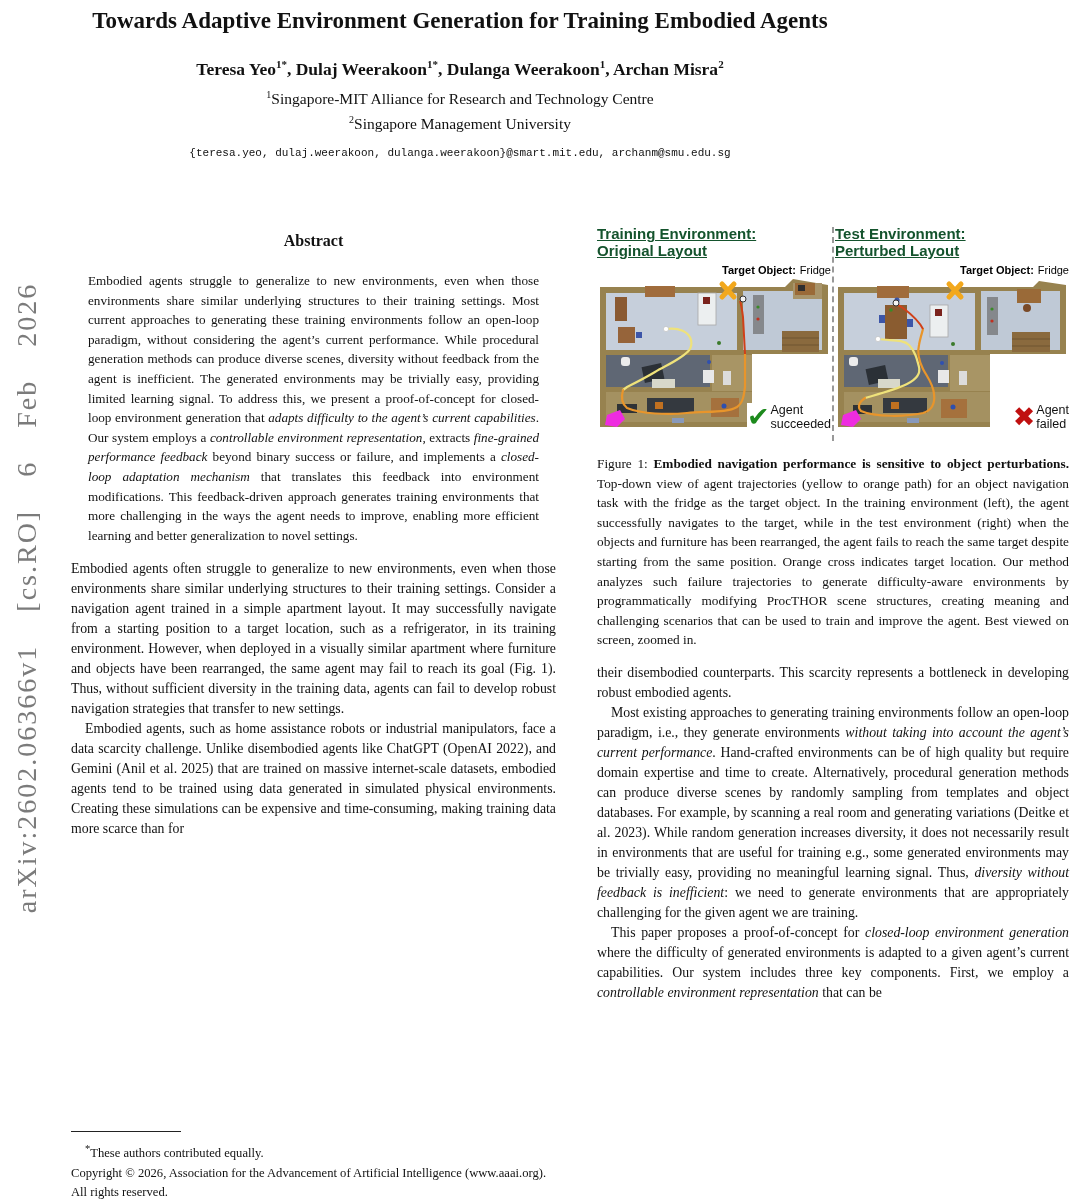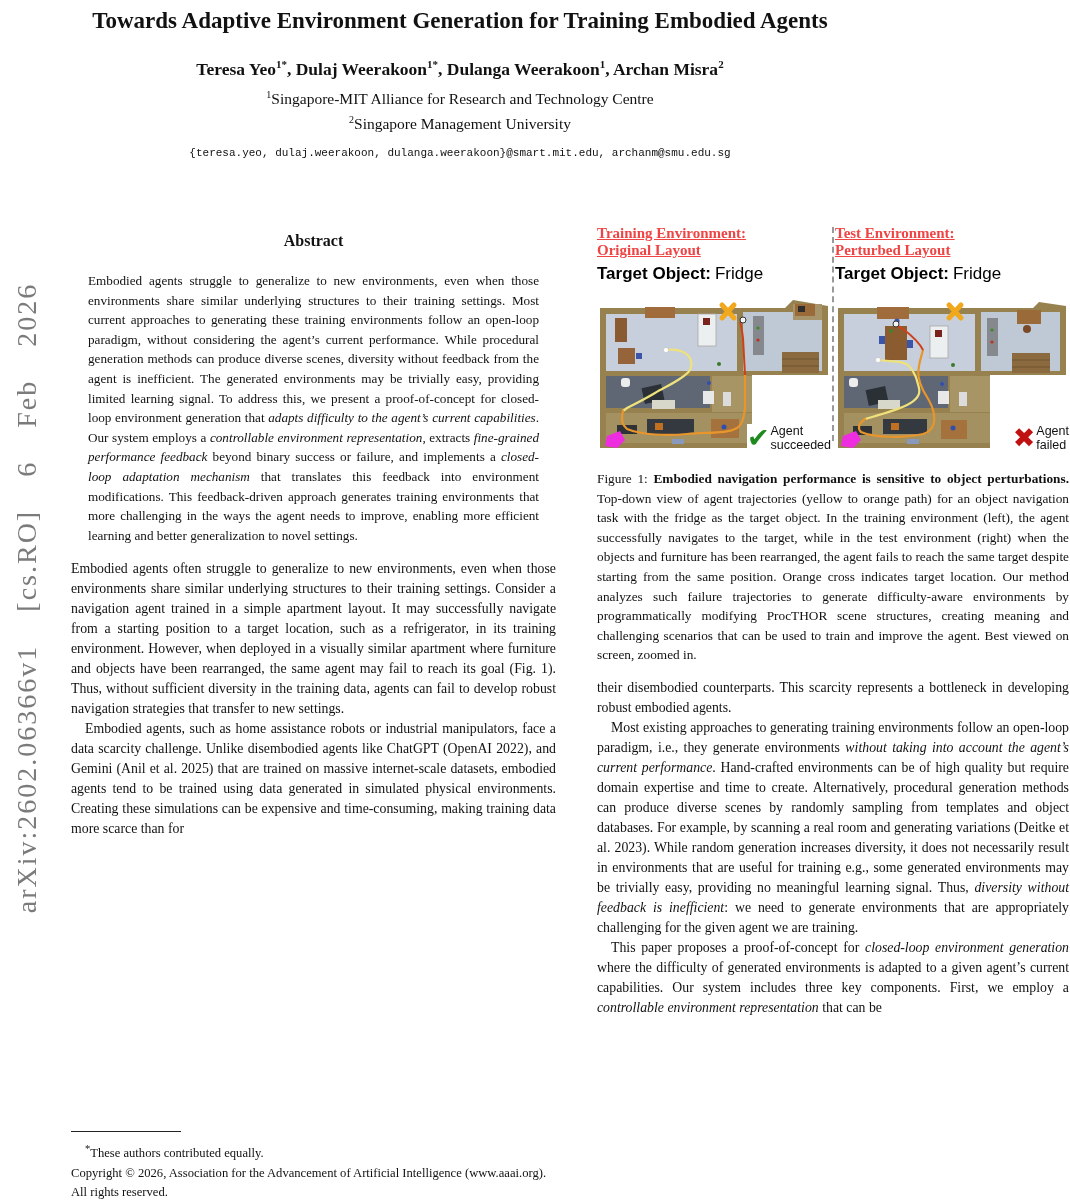--- a/index.html
+++ b/index.html
@@ -38,27 +38,27 @@
   .indent{text-indent:14px;}
   
   .footnote{position:absolute;left:71px;top:1131px;width:485px;font-size:12.6px;line-height:19.5px;}
   .footnote-rule{width:110px;border-top:1.6px solid #222;margin-bottom:7px;}
   .footnote .fn1{text-indent:14px;}
   
   .figure-row{display:flex;align-items:flex-start;}
   .fig-panel{width:234px;position:relative;}
   .fig-divider{border-left:2px dashed #999;height:214px;margin:2px 0 0 1px;}
   .fig-title{
-    font-family:Liberation Serif, serif;font-weight:bold;
-    font-size:15px;line-height:17px;color:#ef4444;
+    font-family:Liberation Sans, sans-serif;font-weight:bold;
+    font-size:15px;line-height:17px;color:#14532d;
   }
   .fig-title .u{text-decoration:underline;}
   .fig-target{
-    font-family:"Liberation Sans", sans-serif;font-size:17px;
-    text-align:left;margin-top:5px;margin-bottom:14px;color:#000;
+    font-family:"Liberation Sans", sans-serif;font-size:11px;
+    text-align:right;margin-top:5px;margin-bottom:1px;color:#000;
   }
   .fig-target b{font-weight:bold;}
   .fig-target .tv{margin-left:4px;}
   .plan-wrap{position:relative;width:234px;height:158px;}
   .plan-wrap svg{display:block;}
   .result-badge{
     position:absolute;right:0px;bottom:4px;background:#fff;
     display:flex;align-items:center;gap:1px;
     font-family:"Liberation Sans", sans-serif;font-size:12.5px;line-height:14px;
   }

